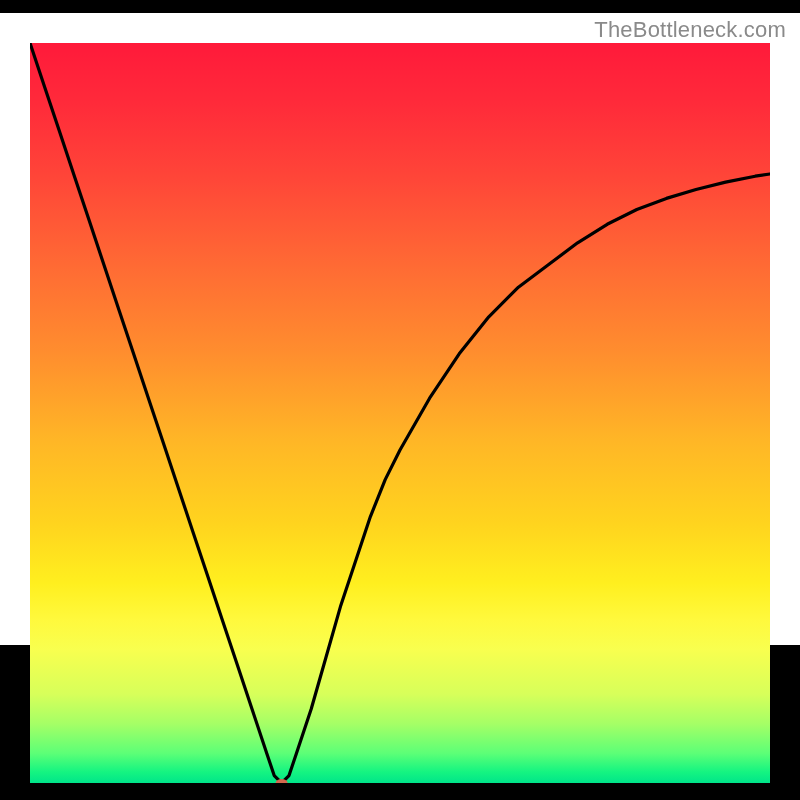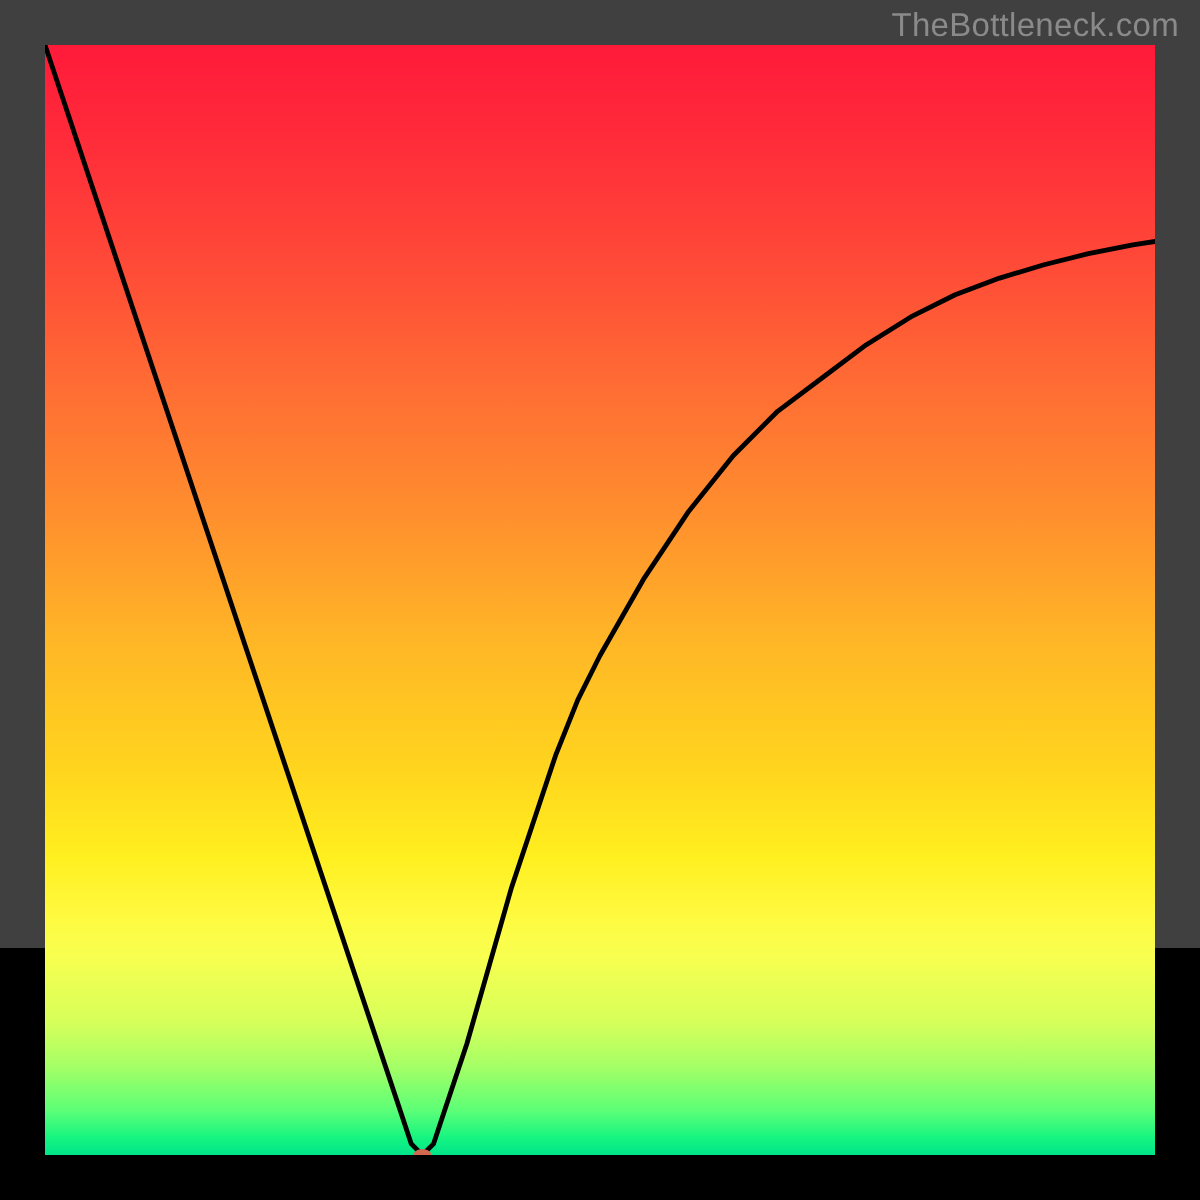--- a/index.html
+++ b/index.html
@@ -8,21 +8,22 @@
     width: 800px;
     height: 800px;
     overflow: hidden;
     background: #000;
     font-family: Arial, Helvetica, sans-serif;
   }
   .frame {
     position: relative;
     width: 800px;
     height: 632px;
-    background: #404040;
+    background: #ffffff;
+    margin-top: 13px;
   }
   .plot-area {
     position: absolute;
     left: 30px;
     top: 30px;
     width: 740px;
     height: 740px;
     
     background: linear-gradient(
       to bottom,

